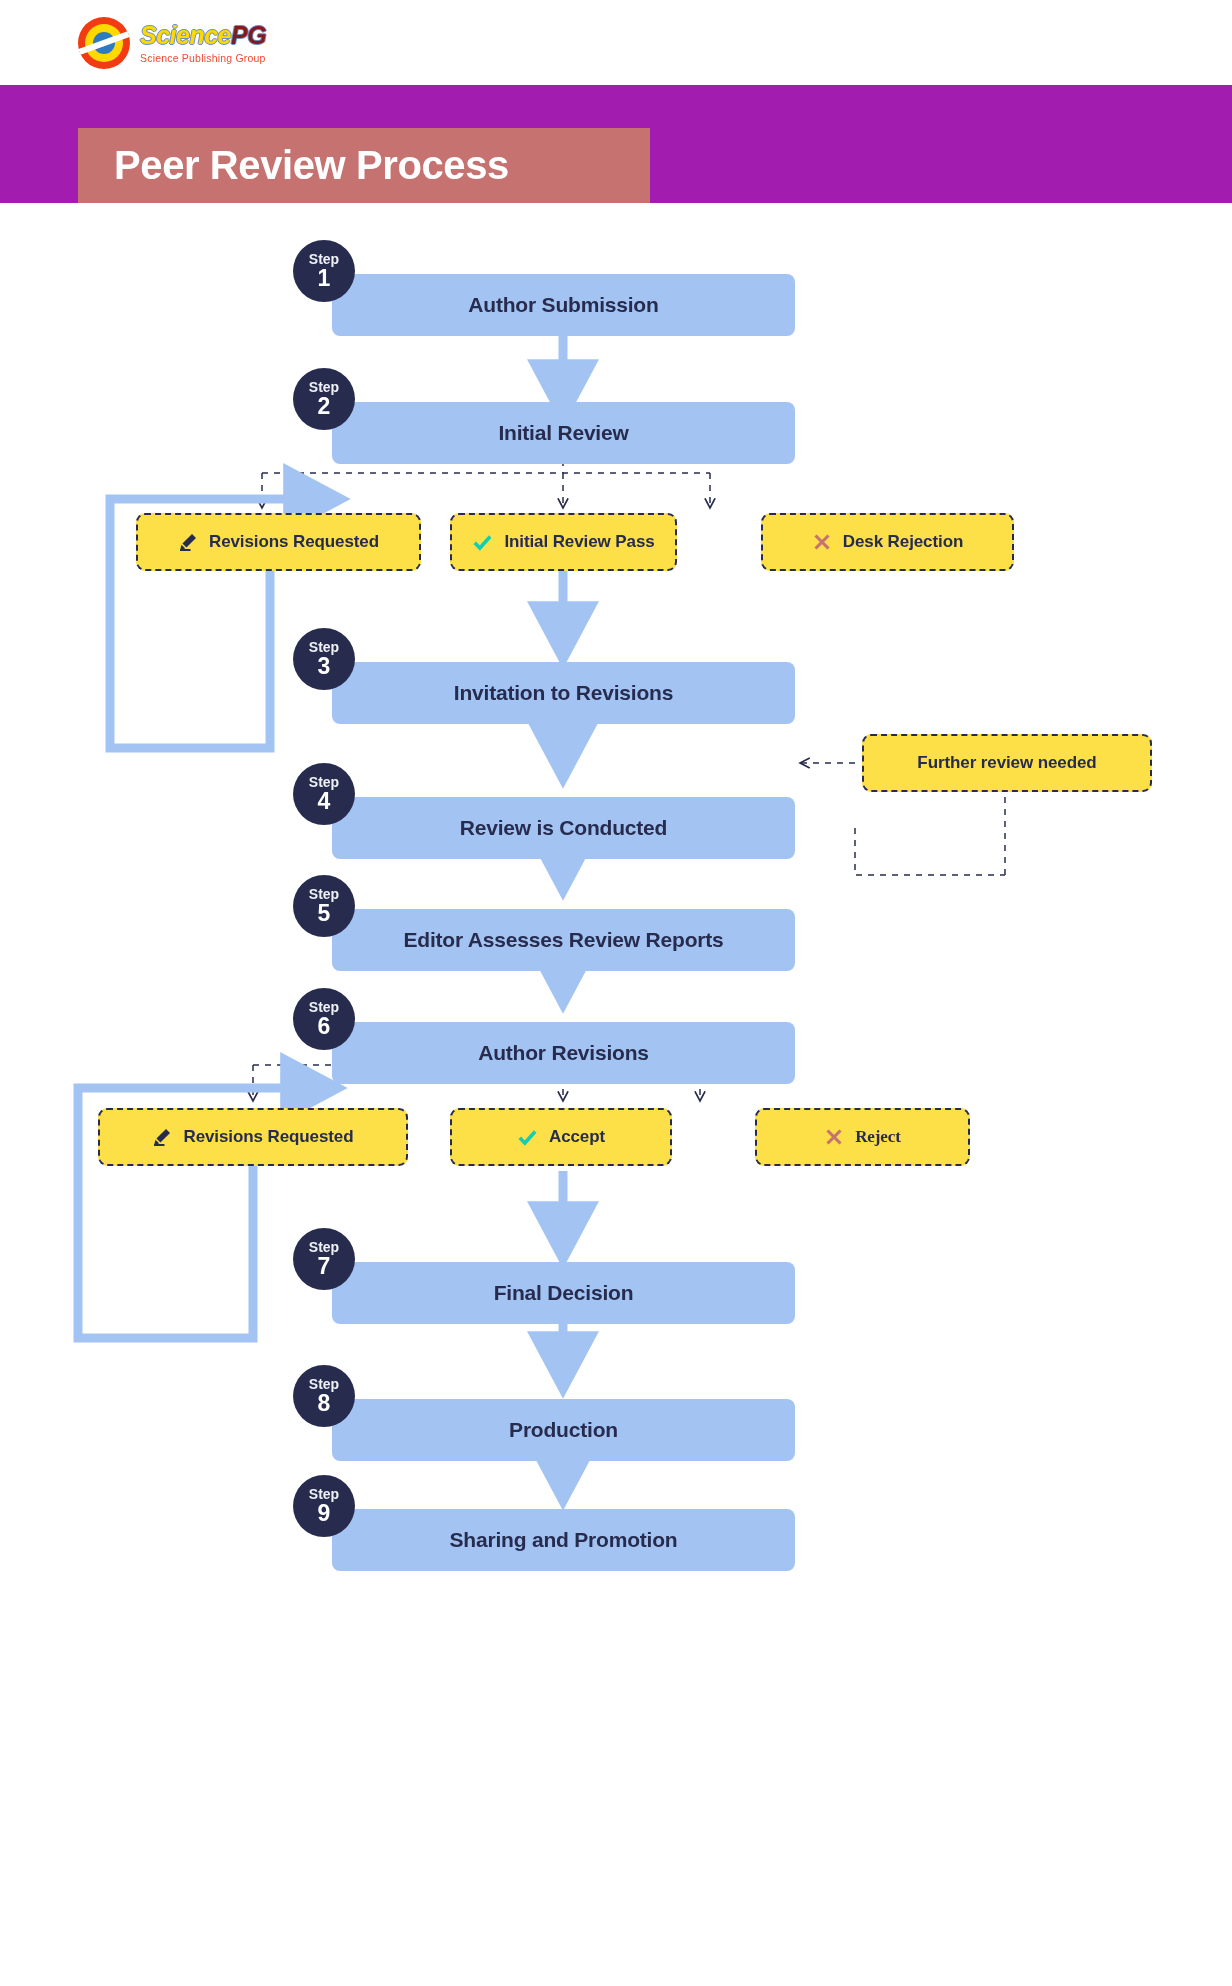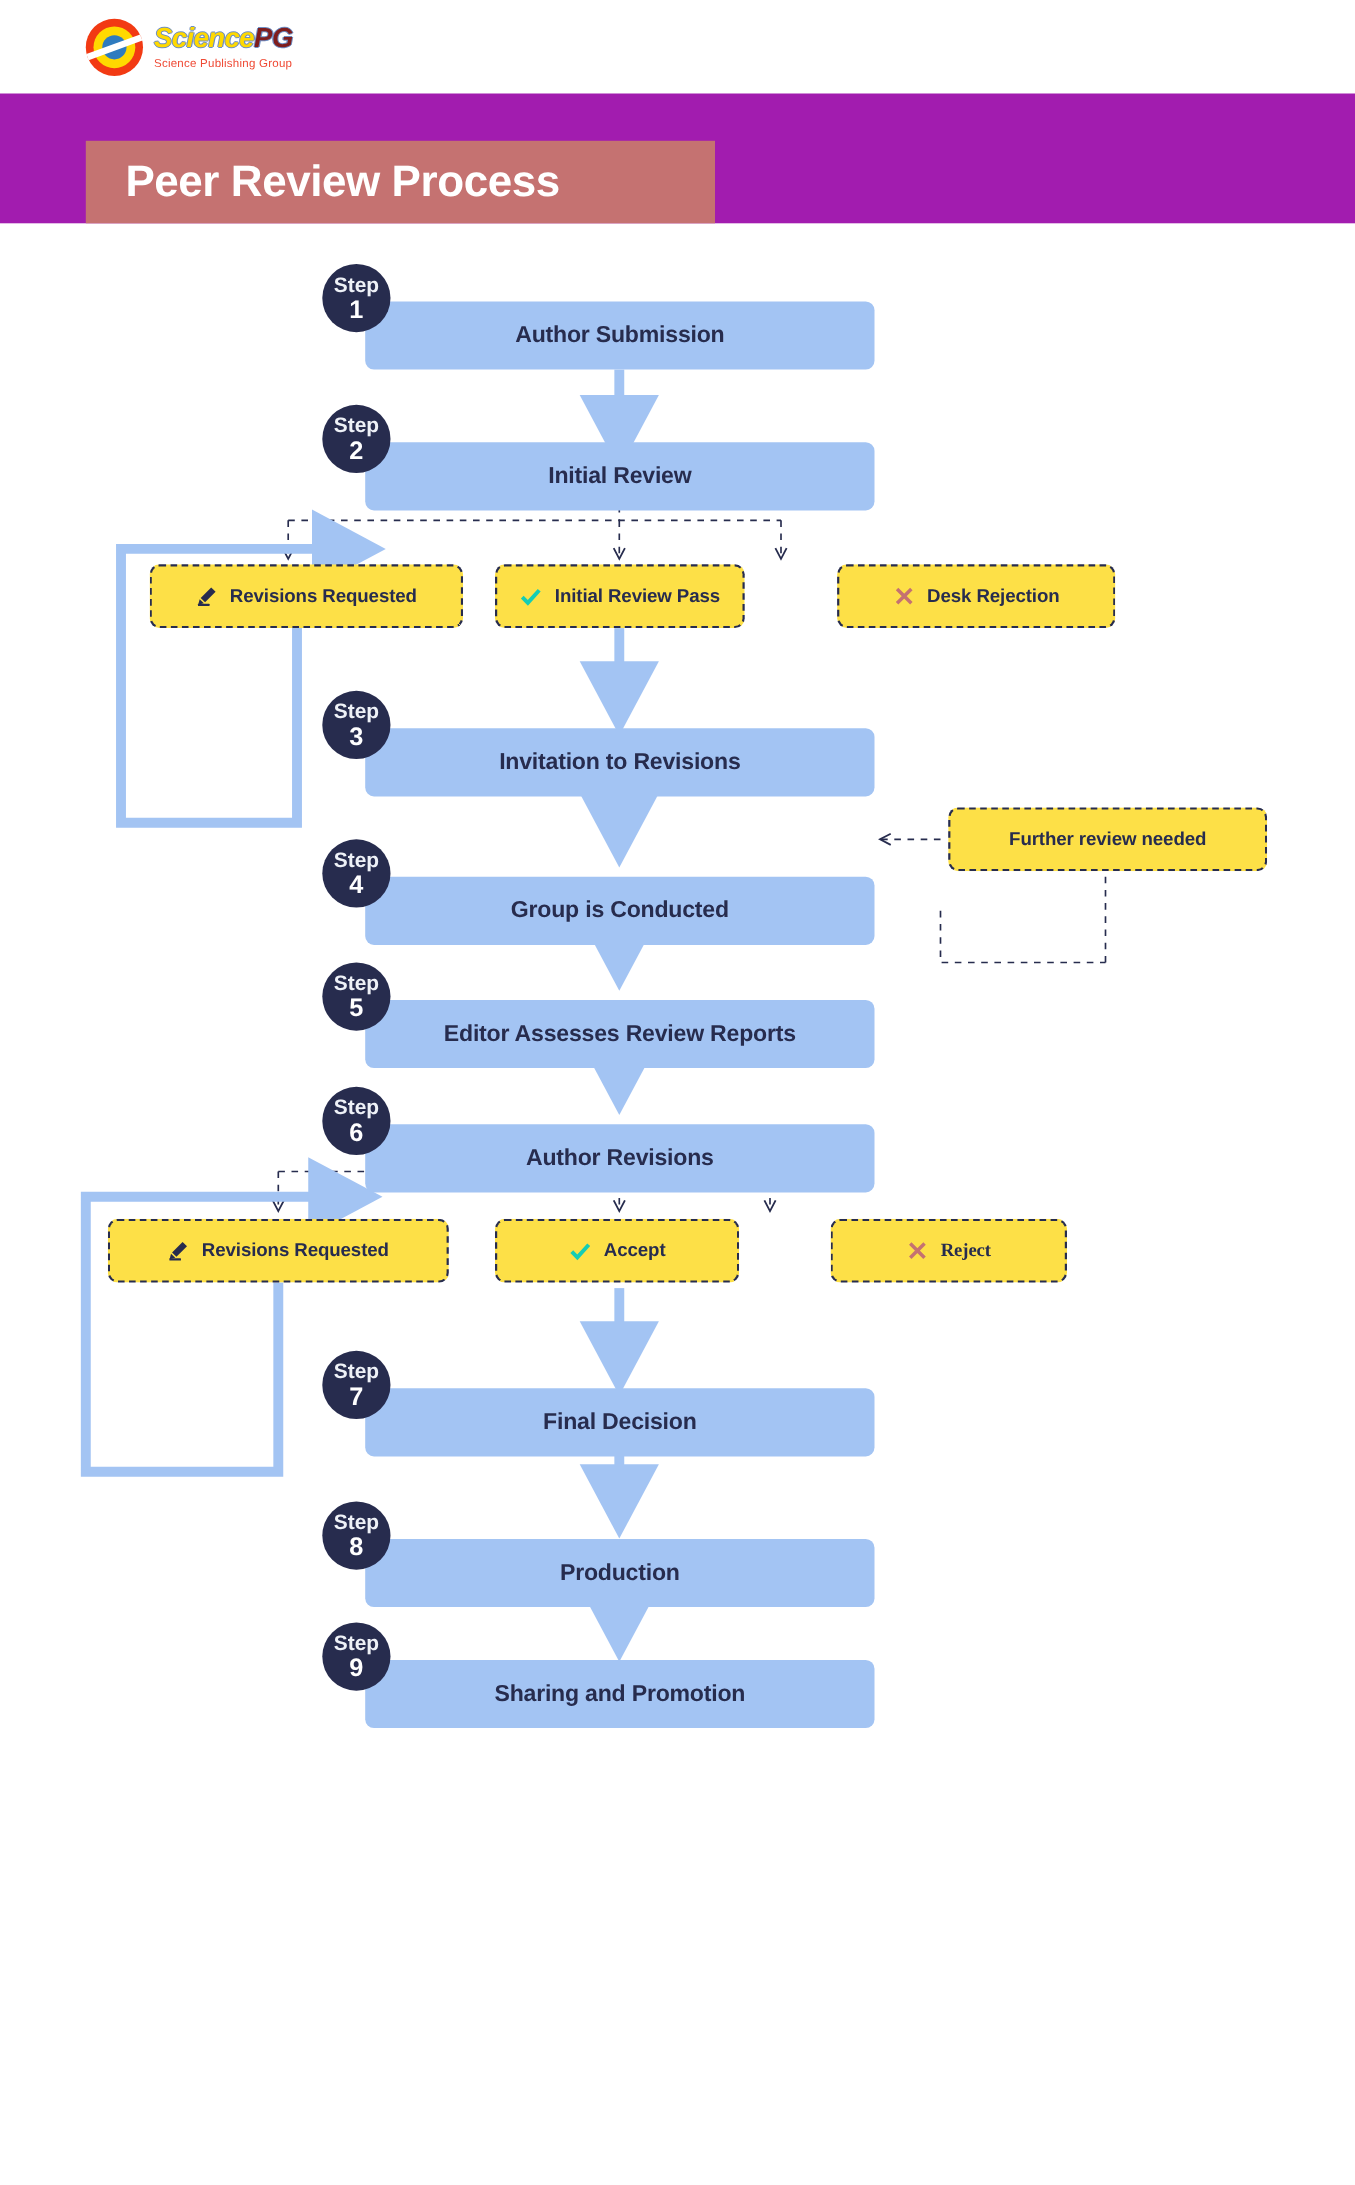--- a/index.html
+++ b/index.html
@@ -139,21 +139,21 @@
     width: 62px; height: 62px;
     border-radius: 50%;
     background: #272c4e;
     display: flex;
     flex-direction: column;
     align-items: center;
     justify-content: center;
     z-index: 5;
   }
   .badge .w {
-    font-size: 19px;
+    font-size: 14px;
     font-weight: 700;
     color: #eef1f7;
     line-height: 1;
     margin-bottom: 1px;
   }
   .badge .n {
     font-size: 23px;
     font-weight: 700;
     color: #ffffff;
     line-height: 1;
@@ -307,21 +307,21 @@
     </div>
     <div class="step-box" style="left:332px; top:459px; width:463px;">
       <span class="lbl">Invitation to Revisions</span>
     </div>
 
     <div class="badge" style="left:293px; top:560px;">
       <span class="w">Step</span>
       <span class="n">4</span>
     </div>
     <div class="step-box" style="left:332px; top:594px; width:463px;">
-      <span class="lbl">Group is Conducted</span>
+      <span class="lbl">Review is Conducted</span>
     </div>
 
     <div class="dash-box" style="left:862px; top:531px; width:290px;">
       <span class="dlbl">Further review needed</span>
     </div>
 
     <div class="badge" style="left:293px; top:672px;">
       <span class="w">Step</span>
       <span class="n">5</span>
     </div>

